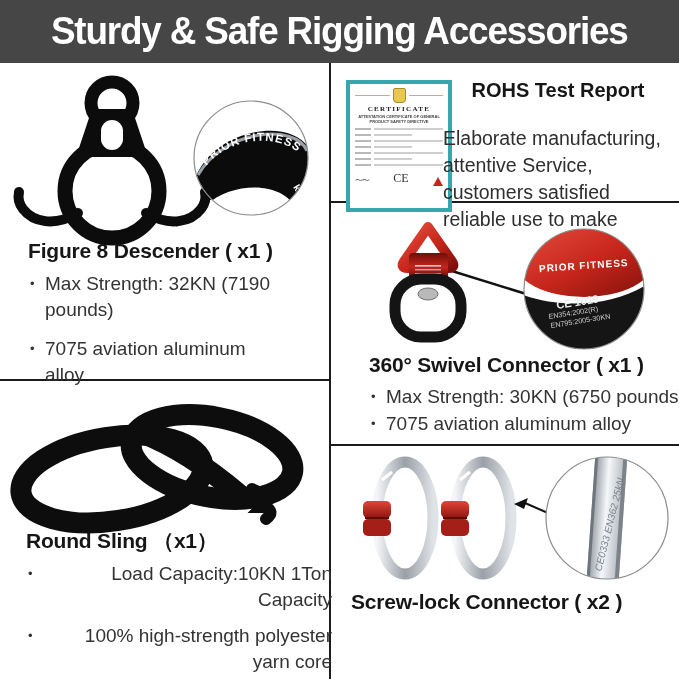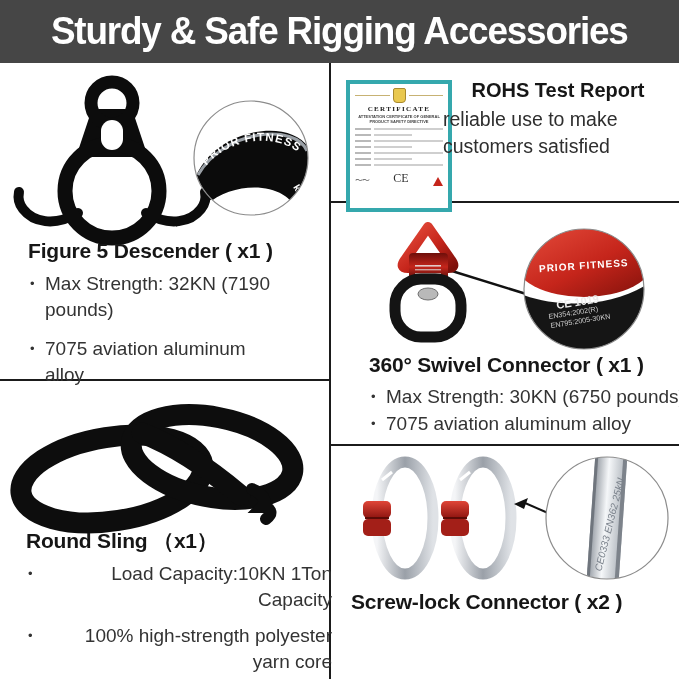--- a/index.html
+++ b/index.html
@@ -36,21 +36,21 @@
   .p-fig8 .h{left:28px;top:176px;}
   .p-sling ul.bullets{left:26px;top:180px;width:306px;} .p-sling li{margin-bottom:10px;text-align:right;}
   .p-sling .h{left:26px;top:146px;}
   .p-swivel ul.bullets{left:38px;top:181px;width:320px;} .p-swivel li{margin-bottom:1px;}
   .p-swivel .h{left:38px;top:150px;}
   .p-carab ul.bullets{left:20px;top:175px;width:326px;} .p-carab li{margin-bottom:1px;}
   .p-carab .h{left:20px;top:144px;}
 
   
   .rohs-text{position:absolute;left:112px;top:16px;width:230px;}
-  .rohs-title{font-size:20px;font-weight:bold;color:#161616;text-align:center;margin-bottom:4px;}
+  .rohs-title{font-size:20px;font-weight:bold;color:#161616;text-align:center;margin-bottom:23px;}
   .rohs-line{font-size:19.5px;color:#2e2e2e;line-height:27px;white-space:nowrap;}
 
   
   .cert{position:absolute;left:15px;top:9px;width:88px;height:118px;background:#fff;
         border:4px solid #35a8ad;padding:3px 5px;box-sizing:content-box;margin-top:8px;}
   .cert-badge-row{display:flex;align-items:center;justify-content:center;gap:3px;height:16px;}
   .cert-badge-row .bline{flex:1;height:1px;background:#c7b273;}
   .cert-badge{width:11px;height:13px;background:#e9c84f;border:1px solid #a98a2f;border-radius:2px 2px 4px 4px;}
   .cert-title{font-family:"Liberation Serif", serif;font-size:8px;font-weight:bold;color:#222;
               text-align:center;letter-spacing:1.5px;margin-top:1px;white-space:nowrap;transform:scale(.88);}
@@ -106,21 +106,21 @@
         <path d="M 194,118 C 214,62 296,54 310,88 C 316,102 312,134 298,156 C 296,120 238,114 206,142 C 200,134 196,126 194,118 Z" fill="#0b0b0b"></path>
         <path d="M 198,112 C 224,66 296,60 307,88" stroke="#9aa0a6" stroke-width="3" fill="none"></path>
         <path id="fp1" d="M 204,106 C 227,73 281,69 303,94" fill="none"></path>
         <text font-size="11.5" font-weight="bold" fill="#fff" letter-spacing="1">
           <textPath href="#fp1" startOffset="4">PRIOR FITNESS</textPath>
         </text>
         <text transform="translate(293,124) rotate(60)" font-size="9.5" font-weight="bold" fill="#fff">kN50</text>
       </g>
       <circle cx="251" cy="95" r="57" fill="none" stroke="#8c8c8c" stroke-width="1.2"></circle>
     </svg>
-    <div class="h">Figure 5 Descender ( x1 )</div>
+    <div class="h">Figure 8 Descender ( x1 )</div>
     <ul class="bullets">
       <li>Max Strength: 32KN (7190 pounds)</li>
       <li>7075 aviation aluminum alloy</li>
     </ul>
   </div>
 
   <div class="panel p-rohs">
     <div class="cert">
       <div class="cert-badge-row">
         <span class="bline"></span>
@@ -160,22 +160,24 @@
           </div>
       </div>
       <div class="cert-footer">
         <span class="cert-sign">〜〜</span>
         <span class="cert-ce">CE</span>
         <span class="cert-logo"></span>
       </div>
     </div>
     <div class="rohs-text">
       <div class="rohs-title">ROHS Test Report</div>
+      <div class="rohs-line">Elaborate manufacturing,</div>
+      <div class="rohs-line">attentive Service,</div>
+      <div class="rohs-line">customers satisfied</div>
       <div class="rohs-line">reliable use to make</div>
-      <div class="rohs-line">customers satisfied</div>
     </div>
   </div>
 
   <div class="panel p-swivel">
     <svg class="art" width="348" height="241" viewBox="0 0 348 241">
       <defs>
         <linearGradient id="gradRed" x1="0" y1="0" x2="1" y2="1">
           <stop offset="0" stop-color="#e8503f"></stop>
             <stop offset=".55" stop-color="#c5251b"></stop>
             <stop offset="1" stop-color="#7d100a"></stop>

